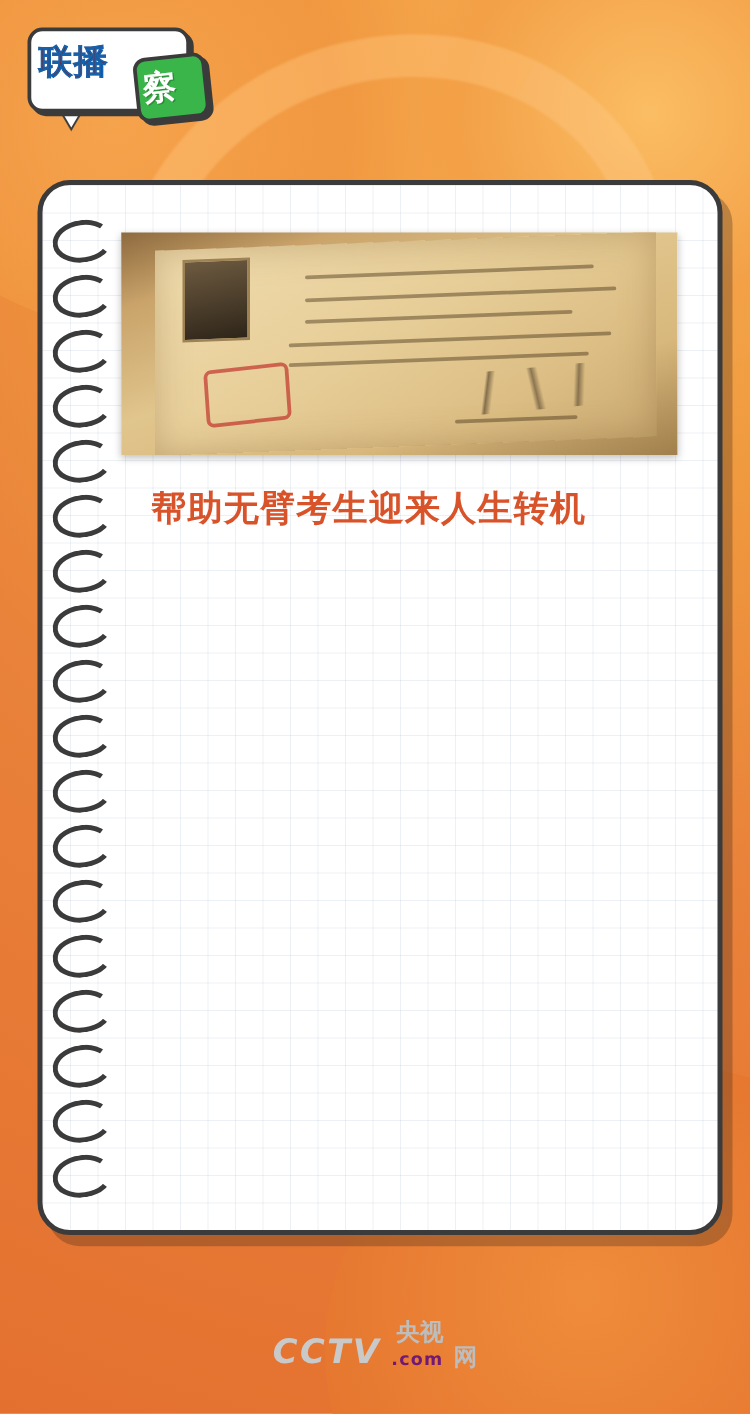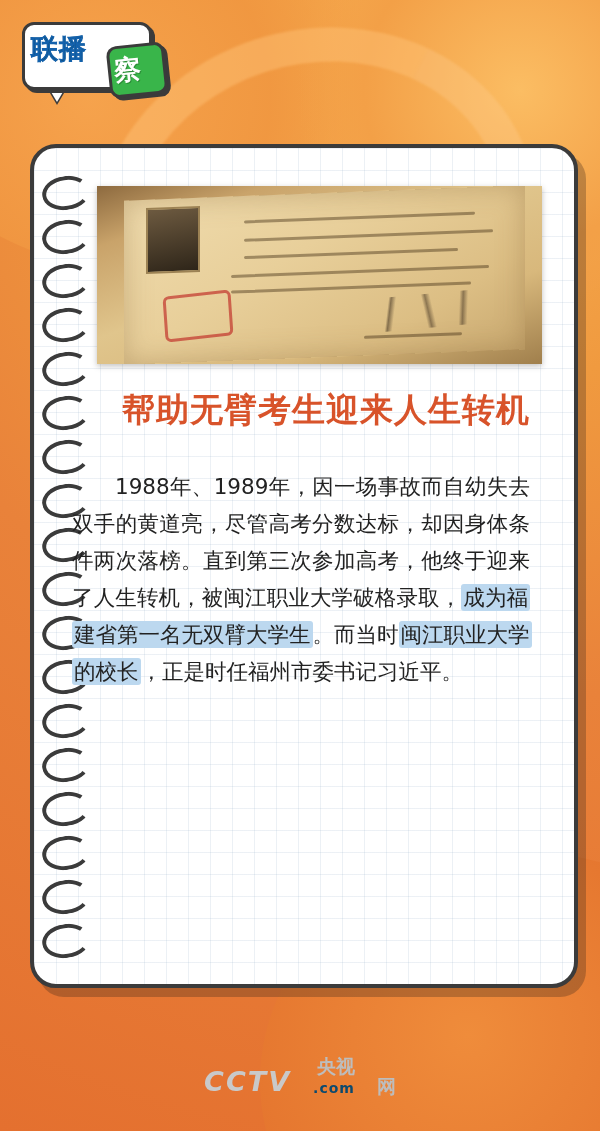--- a/index.html
+++ b/index.html
@@ -94,21 +94,21 @@
     border-top: 22px solid #ffffff;
     filter: drop-shadow(0 3px 0 #3b3b3b);
   }
   .badge-text {
     position: absolute;
     left: 9px;
     top: 9px;
     font-size: 27px;
     font-weight: bold;
     letter-spacing: 1px;
-    color: #0c4a6e;
+    color: #7f1d1d;
     font-family: "DejaVu Sans", sans-serif;
     -webkit-text-stroke: 0.5px #1462ad;
   }
   .badge-accent {
     position: absolute;
     left: 86px;
     top: 22px;
     width: 52px;
     height: 46px;
     background: #39b54a;
@@ -225,23 +225,23 @@
       linear-gradient(95deg, rgba(60,45,30,.0) 68%, rgba(60,45,30,.5) 71%, rgba(60,45,30,.0) 75%);
     transform: skewY(-2.2deg) rotate(-3deg);
   }
 
   
   .headline {
     position: absolute;
     left: 60px;
     top: 388px;
     width: 470px;
-    text-align: right;
-    font-family: "DejaVu Sans", sans-serif;
-    font-size: 33px;
+    text-align: center;
+    font-family: "DejaVu Sans", sans-serif;
+    font-size: 28px;
     font-weight: bold;
     color: #d8532a;
     letter-spacing: 1px;
     text-shadow: 0 1px 0 rgba(255,255,255,.7);
   }
 
   
   .body-text {
     position: absolute;
     left: 72px;
@@ -267,21 +267,21 @@
 
   
   .footer {
     position: absolute;
     left: 0;
     right: 0;
     bottom: 34px;
     display: flex;
     justify-content: center;
     align-items: flex-end;
-    gap: 22px;
+    gap: 8px;
   }
   .logo-cctv {
     font-family: "DejaVu Sans", sans-serif;
     font-size: 27px;
     font-weight: bold;
     font-style: italic;
     letter-spacing: 2px;
     color: #c9c9c9;
   }
   .logo-cn {
@@ -289,21 +289,21 @@
     font-size: 19px;
     font-weight: bold;
     color: #bdbdbd;
     line-height: 1.05;
     text-align: right;
   }
   .logo-com {
     font-family: "DejaVu Sans", sans-serif;
     font-size: 14px;
     font-weight: bold;
-    color: #0c4a6e;
+    color: #701a75;
     letter-spacing: 1px;
   }
 </style>
 </head>
 <body>
 
 <div class="bg">
   <div class="bg-swirl-a"></div>
   <div class="bg-swirl-b"></div>
   <div class="bg-arc"></div>
@@ -350,21 +350,20 @@
   <div class="photo-line" style="left:30%; top:47%; width:58%;"></div>
   <div class="photo-line" style="left:30%; top:56%; width:54%;"></div>
   <div class="photo-stamp"></div>
   <div class="photo-sign"></div>
   <div class="photo-line" style="left:60%; top:83%; width:22%;"></div>
 </div>
 
 <div class="headline">帮助无臂考生迎来人生转机</div>
 
 <div class="body-text">
-  <p><span>1988年、1989年，因一场事故而自幼失去双手的黄道亮，尽管高考分数达标，却因身体条件两次落榜。直到第三次参加高考，他终于迎来了人生转机，被闽江职业大学破格录取，</span><span class="hl">成为福建省第一名无双臂大学生</span><span>。而当时</span><span class="hl">闽江职业大学的校长</span><span>，正是时任福州市委书记习近平。</span></p>
 </div>
 
 <div class="footer">
   <span class="logo-cctv">CCTV</span>
   <span class="logo-cn">
     <span>央视</span><br>
     <span class="logo-com">.com</span>
   </span>
   <span class="logo-cn" style="font-size:19px">网</span>
 </div>

